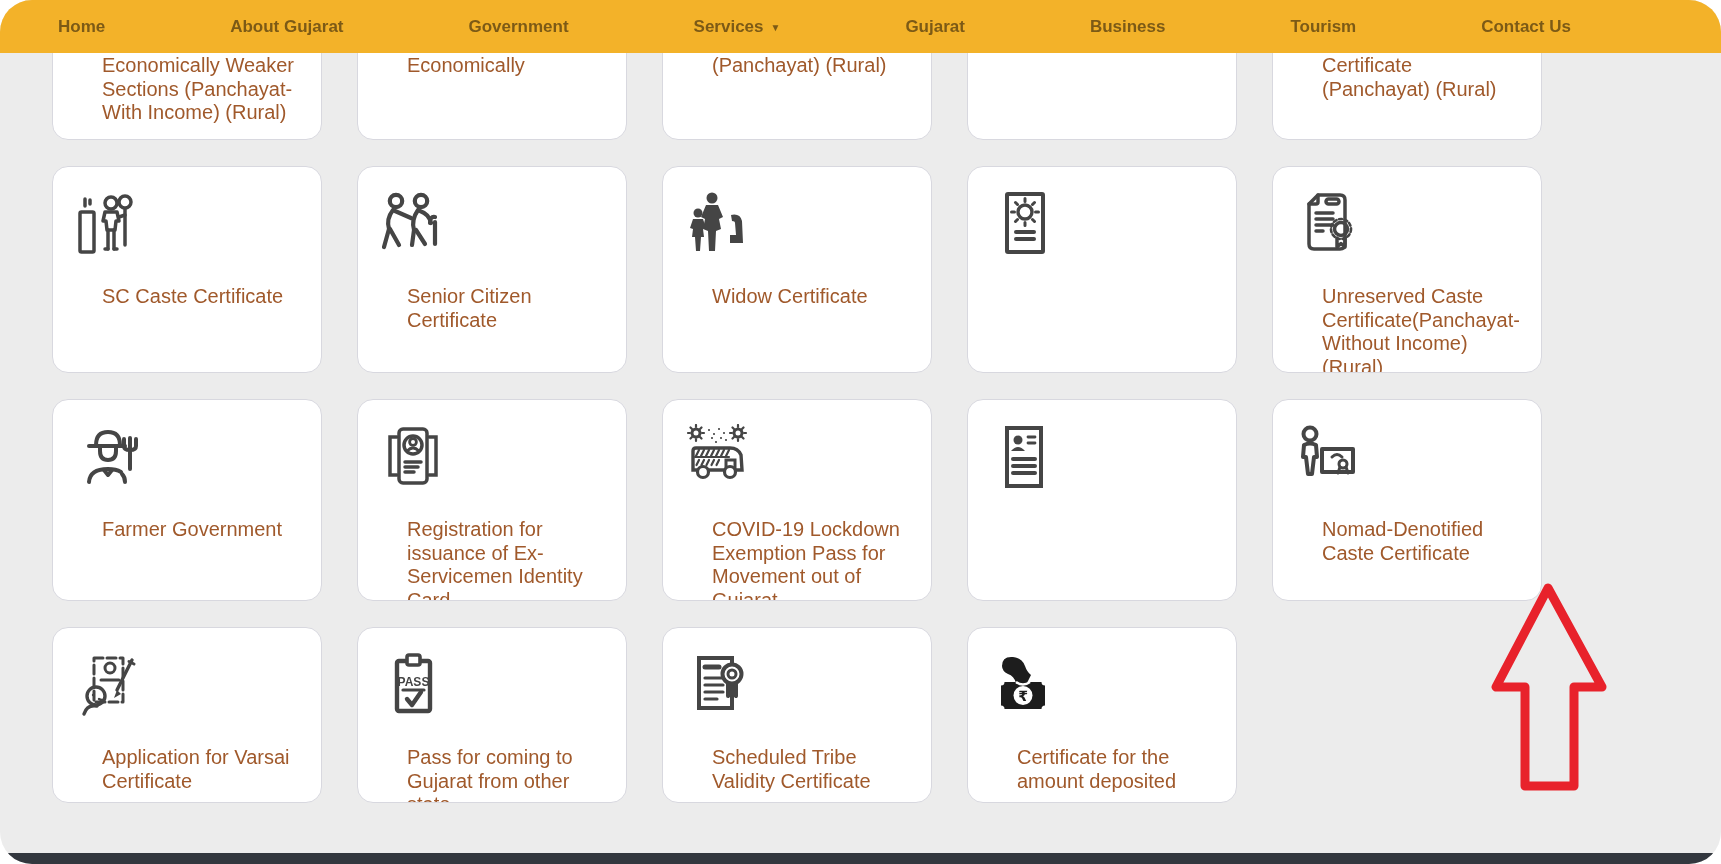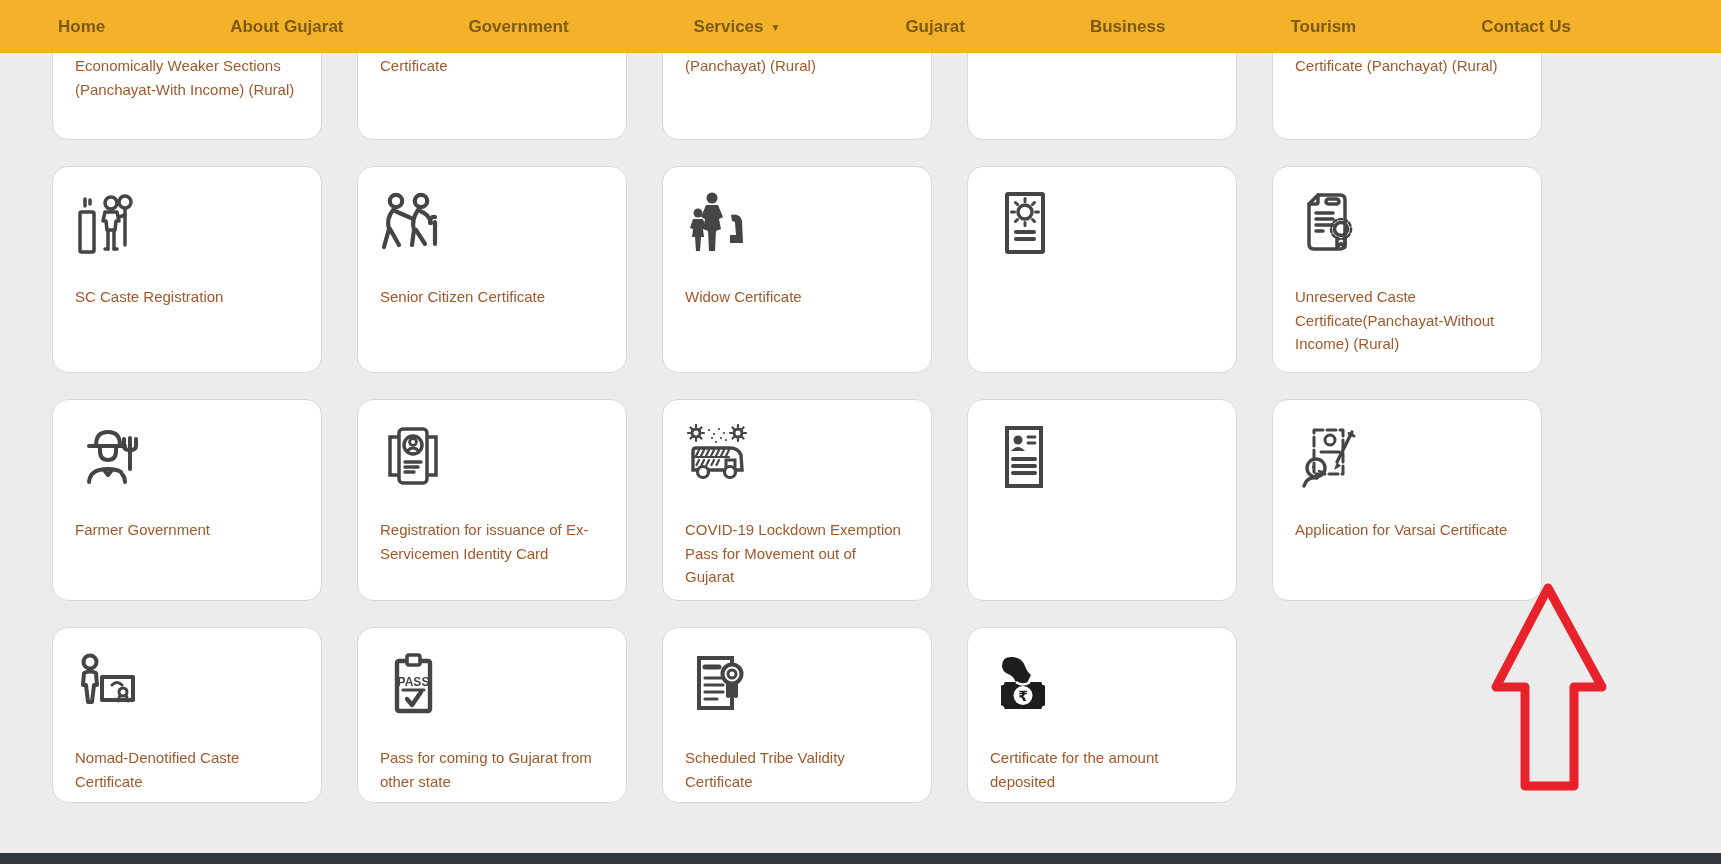--- a/index.html
+++ b/index.html
@@ -2,20 +2,21 @@
 <html style="--nav-bg: #f3b229; --nav-text: #7c5a16; --card-text: #a0592b; --card-border: #d8d8df; --page-bg: #ececec; --footer-bg: #32373e;"><head>
 <meta charset="utf-8">
 <style>
   html,body{margin:0;padding:0;}
   body{font-family:"Liberation Sans","DejaVu Sans",sans-serif;}
   .page{
     position:relative;
     width:1721px;height:864px;
     background:var(--page-bg,#ececec);
     overflow:hidden;
+    border-radius:32px;
   }
   
   .navbar{
     position:absolute;top:0;left:0;width:100%;height:53px;
     background:var(--nav-bg,#f3b229);
     z-index:5;
     display:flex;align-items:center;justify-content:space-between;
     box-sizing:border-box;
     padding:0 150px 0 58px;
   }
@@ -40,21 +41,21 @@
     border-radius:16px;
     box-sizing:border-box;
     padding:24px 22px;
     cursor:pointer;
     overflow:hidden;
   }
   .card-icon{height:66px;margin-bottom:28px;}
   .card-icon svg{height:66px;width:auto;display:block;}
   .card-label{
     color:var(--card-text,#a0592b);
-    font-size:15px;line-height:23.5px;
+    font-size:20px;line-height:23.5px;margin-left:27px;
   }
   
   .arrow-annotation{position:absolute;left:1485px;top:580px;z-index:4;}
   
   .footer-bar{
     position:absolute;left:0;bottom:0;width:100%;height:11px;
     background:var(--footer-bg,#32373e);z-index:6;
   }
 </style>
 </head>
@@ -90,21 +91,21 @@
       </div>
     </nav>
 
   <div class="grid">
       <div class="card">
         <div class="card-icon"></div>
         <div class="card-label">Economically Weaker Sections (Panchayat-With Income) (Rural)</div>
       </div>
       <div class="card">
         <div class="card-icon"></div>
-        <div class="card-label">Certificate</div>
+        <div class="card-label">Economically</div>
       </div>
       <div class="card">
         <div class="card-icon"></div>
         <div class="card-label">(Panchayat) (Rural)</div>
       </div>
       <div class="card">
         <div class="card-icon"></div>
         <div class="card-label"></div>
       </div>
       <div class="card">
@@ -123,21 +124,21 @@
               <line x1="33" y1="39" x2="33" y2="58"></line>
               <line x1="39" y1="39" x2="39" y2="58"></line>
               <line x1="33" y1="58" x2="30" y2="58"></line>
               <line x1="39" y1="58" x2="42" y2="58"></line>
               <line x1="50" y1="18" x2="50" y2="54"></line>
               <circle cx="50" cy="11" r="6"></circle>
               <line x1="44" y1="26" x2="50" y2="24"></line>
             </g>
           </svg>
         </div>
-        <div class="card-label">SC Caste Registration</div>
+        <div class="card-label">SC Caste Certificate</div>
       </div>
       <div class="card">
         <div class="card-icon">
           <svg viewBox="0 0 68 66">
             <g fill="none" stroke="#454545" stroke-width="4.2" stroke-linecap="round" stroke-linejoin="round">
               <circle cx="16" cy="10" r="6.2"></circle>
               <path d="M13 19 q-7 9 -4 19 l-5 18"></path>
               <path d="M10 38 l9 16"></path>
               <path d="M15 20 l16 7"></path>
               <circle cx="41" cy="10" r="6.2"></circle>
@@ -277,54 +278,54 @@
               <line x1="23" y1="35" x2="45" y2="35"></line>
               <line x1="23" y1="42" x2="45" y2="42"></line>
               <line x1="23" y1="49" x2="45" y2="49"></line>
             </g>
           </svg>
         </div>
       </div>
       <div class="card">
         <div class="card-icon">
           <svg viewBox="0 0 68 66">
+            <g fill="none" stroke="#454545" stroke-width="4" stroke-linecap="round" stroke-linejoin="round">
+              <circle cx="15" cy="10" r="6.5"></circle>
+              <path d="M9 21 q6 -3 12 0 l1 12 h-3 l-2 17 h-4 l-2 -17 h-3 z"></path>
+              <rect x="27" y="25" width="31" height="23"></rect>
+              <path d="M37 33 q5 -5 10 0" stroke-width="3"></path>
+              <circle cx="48" cy="40" r="4" stroke-width="3"></circle>
+              <path d="M45 43 l-2 6 M51 43 l2 6" stroke-width="3"></path>
+            </g>
+          </svg>
+        </div>
+        <div class="card-label">Nomad-Denotified Caste Certificate</div>
+      </div>
+      <div class="card">
+        <div class="card-icon">
+          <svg viewBox="0 0 68 66">
             <g fill="none" stroke="#454545" stroke-width="3" stroke-linecap="round" stroke-linejoin="round">
               <rect x="19" y="6" width="29" height="44" stroke-dasharray="9 4"></rect>
               <circle cx="35" cy="16" r="5"></circle>
               <line x1="26" y1="28" x2="44" y2="28"></line>
               <path stroke-width="3.4" d="M57 8 L42 38"></path>
               <path fill="#454545" stroke="none" d="M42 38 l-3 8 7 -4 z"></path>
               <path d="M59 12 l-5 -2.5"></path>
               <circle cx="21" cy="44" r="9" stroke-width="3.4"></circle>
               <path stroke-width="3.4" d="M9 62 q3 -10 13 -8"></path>
               <circle cx="18" cy="43" r="1.2" fill="#454545" stroke="none"></circle>
               <path stroke-width="2.4" d="M24 47 q3 2 6 0"></path>
             </g>
           </svg>
         </div>
         <div class="card-label">Application for Varsai Certificate</div>
       </div>
       <div class="card">
         <div class="card-icon">
           <svg viewBox="0 0 68 66">
-            <g fill="none" stroke="#454545" stroke-width="4" stroke-linecap="round" stroke-linejoin="round">
-              <circle cx="15" cy="10" r="6.5"></circle>
-              <path d="M9 21 q6 -3 12 0 l1 12 h-3 l-2 17 h-4 l-2 -17 h-3 z"></path>
-              <rect x="27" y="25" width="31" height="23"></rect>
-              <path d="M37 33 q5 -5 10 0" stroke-width="3"></path>
-              <circle cx="48" cy="40" r="4" stroke-width="3"></circle>
-              <path d="M45 43 l-2 6 M51 43 l2 6" stroke-width="3"></path>
-            </g>
-          </svg>
-        </div>
-        <div class="card-label">Nomad-Denotified Caste Certificate</div>
-      </div>
-      <div class="card">
-        <div class="card-icon">
-          <svg viewBox="0 0 68 66">
             <g fill="none" stroke="#454545" stroke-width="4.4" stroke-linecap="round" stroke-linejoin="round">
               <rect x="17" y="9" width="33" height="50" rx="2"></rect>
               <rect x="27" y="3" width="13" height="10" rx="2" fill="#ffffff" stroke-width="3.6"></rect>
               <text x="33.5" y="34" font-size="12" font-weight="bold" text-anchor="middle" fill="#454545" stroke="none" font-family="Liberation Sans, sans-serif">PASS</text>
               <line x1="23" y1="38" x2="44" y2="38" stroke-width="3.2"></line>
               <path d="M27 47 l5 6 9 -13"></path>
             </g>
           </svg>
         </div>
         <div class="card-label">Pass for coming to Gujarat from other state</div>

